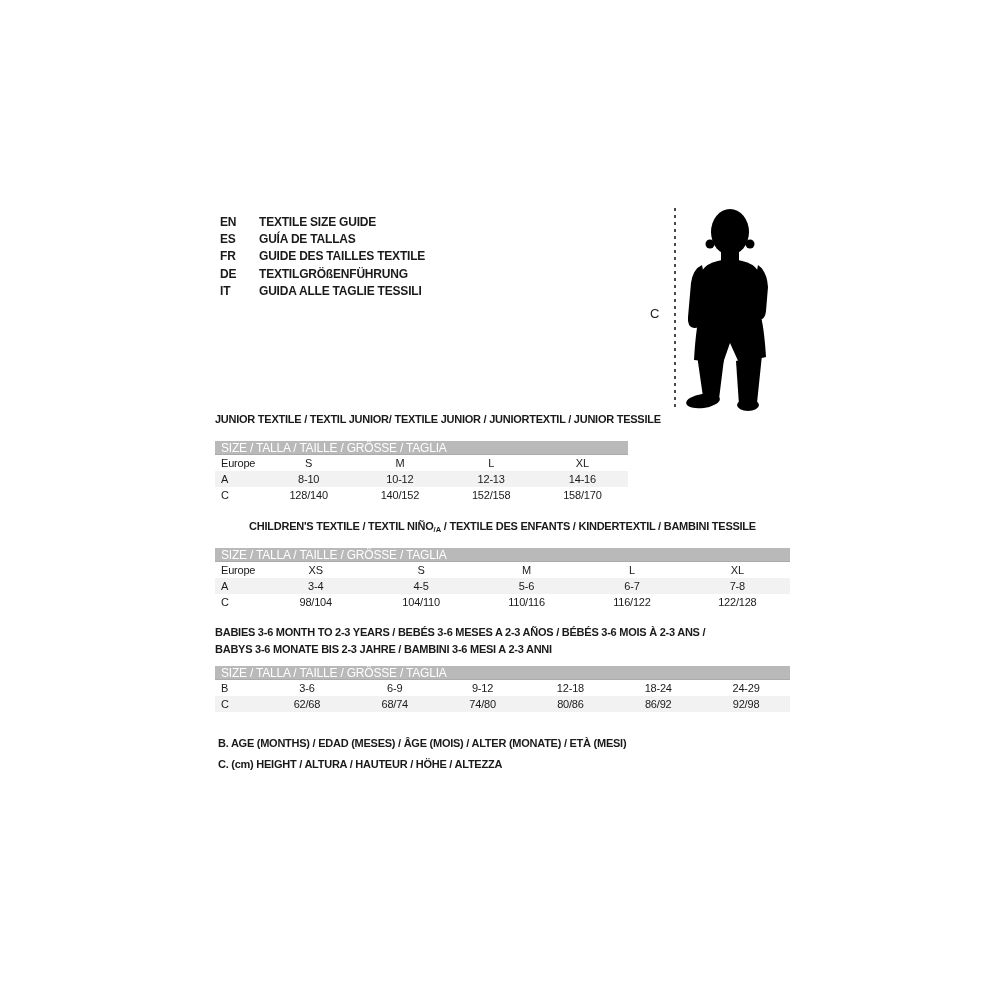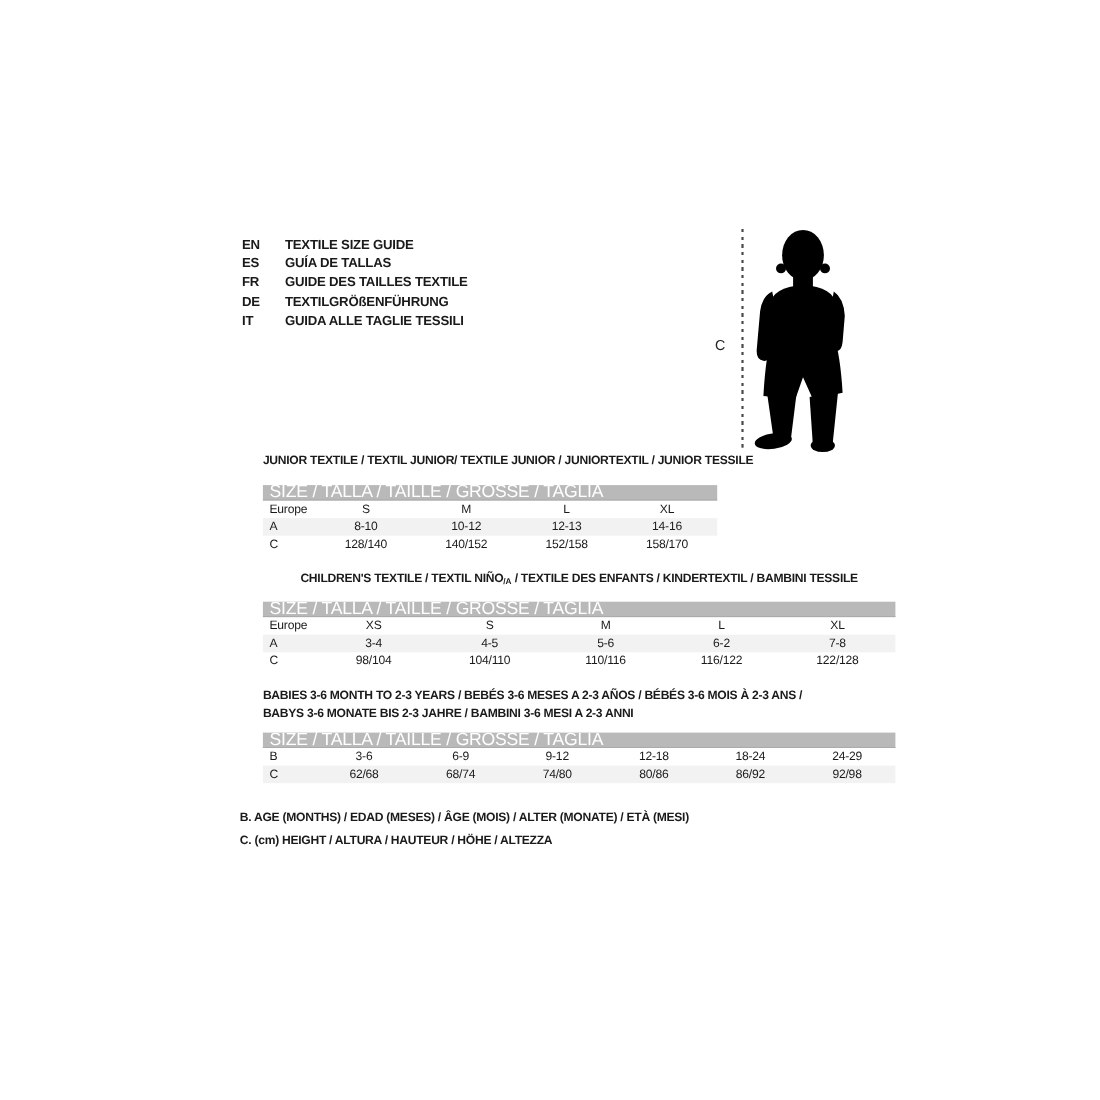--- a/index.html
+++ b/index.html
@@ -32,37 +32,37 @@
     font-size: 13px; color: #222;
   }
   .dash-line {
     position: absolute; left: 674px; top: 208px;
     width: 2px; height: 199px;
     background: repeating-linear-gradient(to bottom, #4a4a4a 0 3px, transparent 3px 7px);
   }
   .figure-svg { position: absolute; left: 681px; top: 205px; }
 
   
-  .section { position: absolute; margin-left: 24px; }
+  .section { position: absolute; }
   .sec-title {
     font-weight: bold; font-size: 11px; line-height: 13px;
     letter-spacing: -0.25px; white-space: nowrap;
   }
   .sec-title .sub {
     font-size: 7.5px; position: relative; top: 2px; letter-spacing: 0;
   }
   .sec-title.two-line { line-height: 17px; }
   .mb-s1 { margin-bottom: 15px; }
   .mb-s2 { margin-bottom: 14px; text-align: center; }
   .mb-s3 { margin-bottom: 8px; }
   .size-bar {
     height: 14px; line-height: 14px;
     background: #b9b9b9; border-bottom: 1px solid #ababab;
     box-sizing: border-box;
-    color: #ffffff; font-size: 16px;
+    color: #ffffff; font-size: 12px;
     padding-left: 6px; letter-spacing: -0.2px;
   }
   .trow {
     display: flex; height: 16px; line-height: 16px;
     font-size: 11px; letter-spacing: -0.2px;
   }
   .trow.shaded { background: #f2f2f2; }
   .tlabel { width: 48px; padding-left: 6px; box-sizing: border-box; text-align: left; }
   .tval { flex: 1; text-align: center; }
 
@@ -153,21 +153,21 @@
       <span class="tval">S</span>
       <span class="tval">M</span>
       <span class="tval">L</span>
       <span class="tval">XL</span>
     </div>
     <div class="trow shaded">
       <span class="tlabel">A</span>
       <span class="tval">3-4</span>
       <span class="tval">4-5</span>
       <span class="tval">5-6</span>
-      <span class="tval">6-2</span>
+      <span class="tval">6-7</span>
       <span class="tval">7-8</span>
     </div>
     <div class="trow">
       <span class="tlabel">C</span>
       <span class="tval">98/104</span>
       <span class="tval">104/110</span>
       <span class="tval">110/116</span>
       <span class="tval">116/122</span>
       <span class="tval">122/128</span>
     </div>

